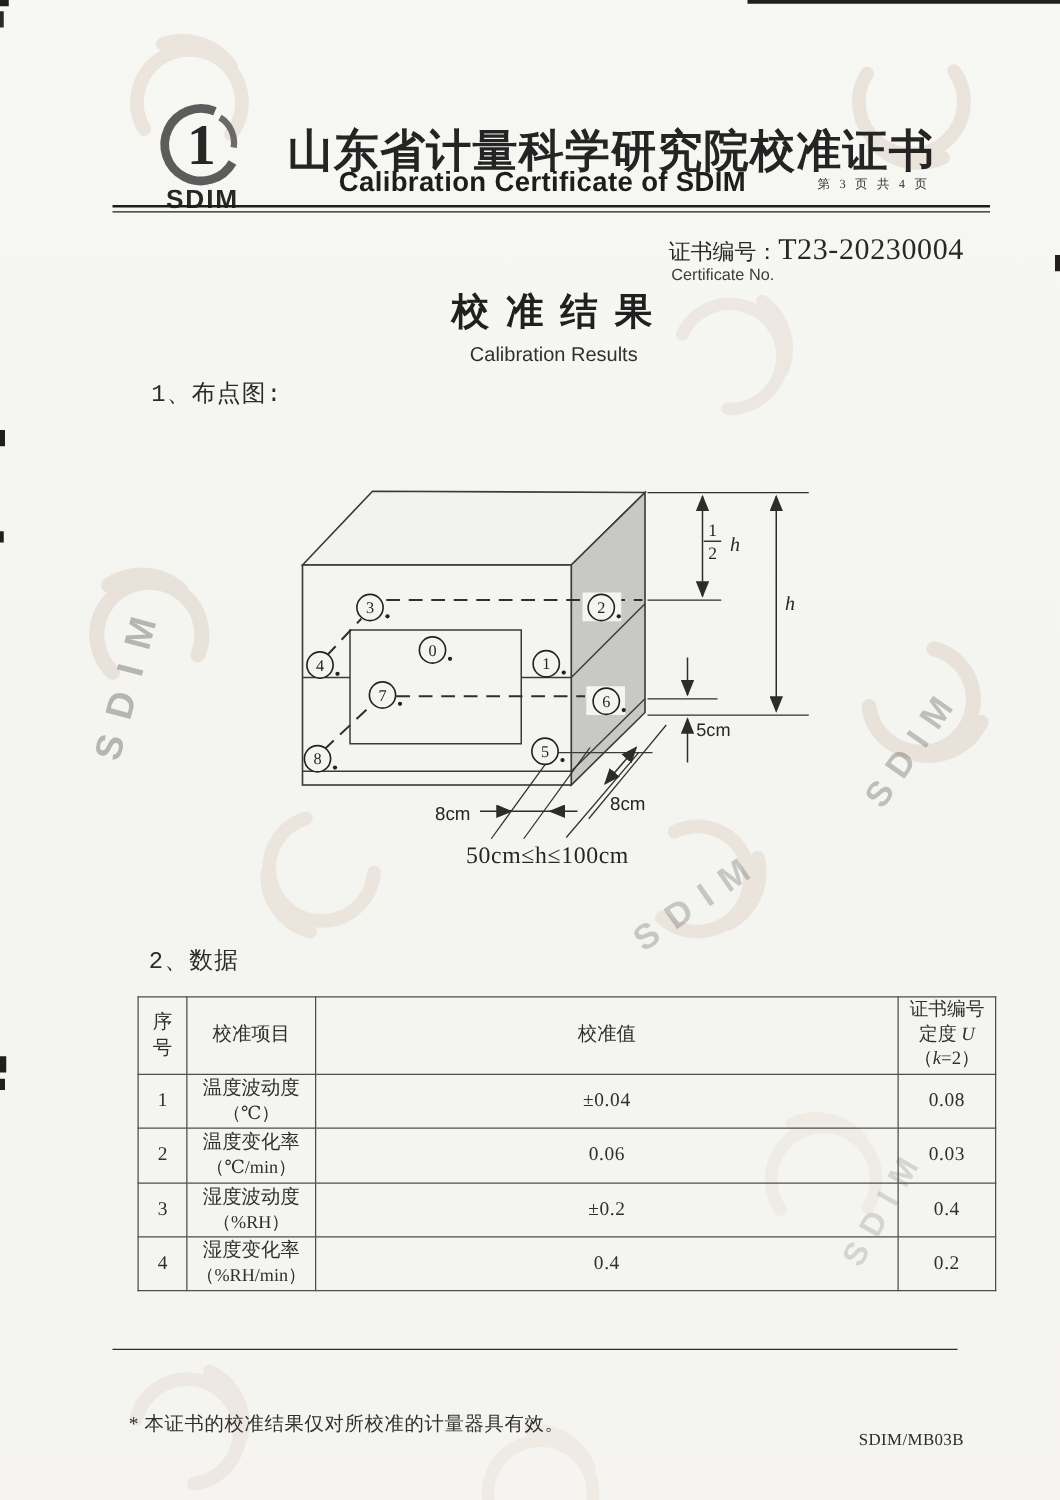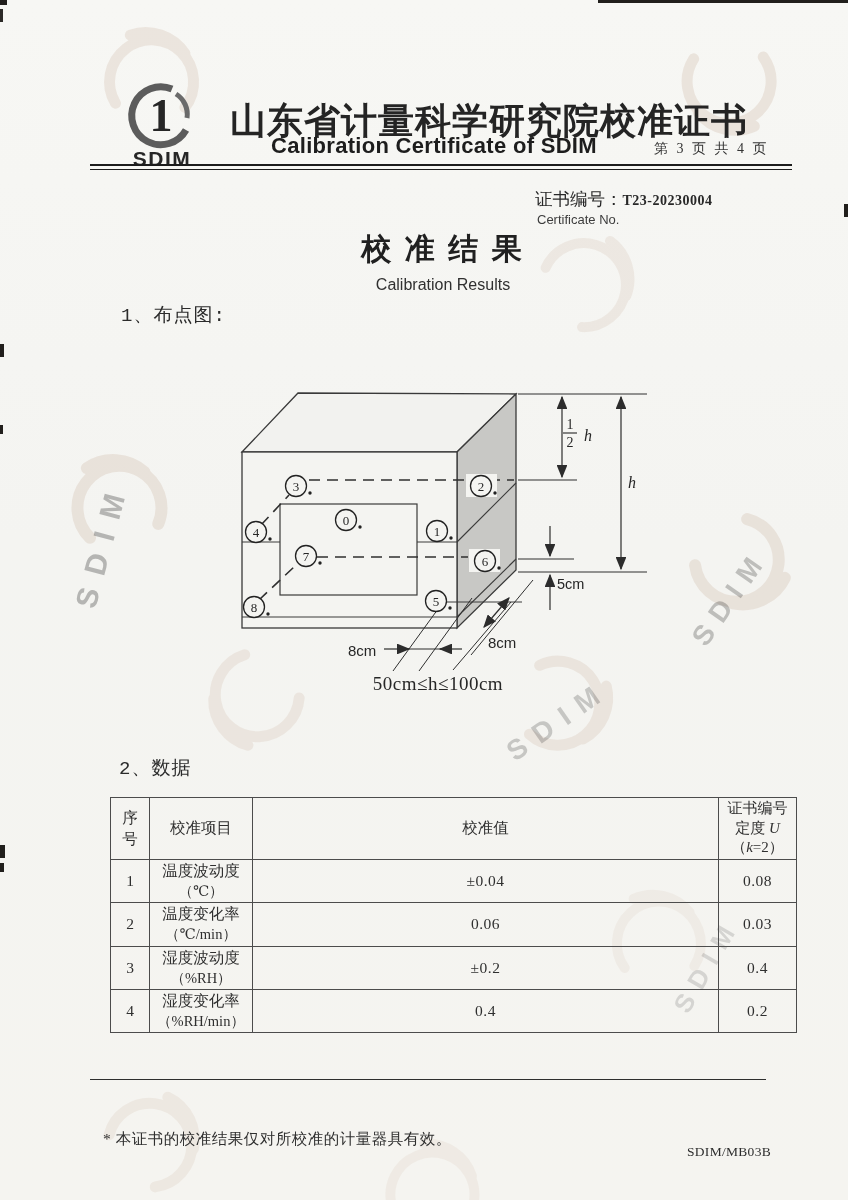--- a/index.html
+++ b/index.html
@@ -4,24 +4,24 @@
 <style>
   html,body{margin:0;padding:0;background:#d9d9d6;}
   .page{position:relative;width:848px;height:1200px;margin:0 auto;overflow:hidden;
         background:linear-gradient(180deg,#f7f7f4 0%,#f4f4f1 45%,#f5f4f0 100%);
         font-family:"Liberation Serif","DejaVu Serif",serif;color:#2e2e2e;}
   .abs{position:absolute;}
   .sans{font-family:Liberation Sans, sans-serif;}
   .mark{position:absolute;background:#211f1c;}
   .title-cn{left:230px;top:97px;font-size:36px;font-weight:700;letter-spacing:1px;color:#242424;white-space:nowrap;}
   .title-en{left:271px;top:133px;font-size:22px;font-weight:700;color:#1d1d1d;letter-spacing:.3px;}
-  .page-info{left:654px;top:140px;font-size:14px;letter-spacing:2.5px;color:#343434;white-space:nowrap;}
+  .page-info{left:654px;top:140px;font-size:10px;letter-spacing:2.5px;color:#343434;white-space:nowrap;}
   .rule-double{left:90px;top:164px;width:702px;height:3px;border-top:2.5px solid #1c1c1c;border-bottom:1.5px solid #1c1c1c;}
   .cert-line{left:535px;top:187px;font-size:17.5px;color:#282828;white-space:nowrap;}
-  .cert-line b{font-weight:700;font-size:14px;letter-spacing:.5px;text-align:center;}
+  .cert-line b{font-weight:400;font-size:24px;letter-spacing:.5px;text-align:center;}
   .cert-en{left:537px;top:212px;font-size:13px;color:#3c3c3c;}
   .results-cn{left:38px;top:229px;width:810px;text-align:center;font-size:30px;font-weight:700;letter-spacing:3px;color:#202020;}
   .results-en{left:38px;top:276px;width:810px;text-align:center;font-size:16px;color:#303030;}
   .sec-heading{font-size:19px;color:#2b2b2b;letter-spacing:1px;font-family:Liberation Mono, monospace;}
   .data-table{position:absolute;left:110px;top:797px;width:686px;border-collapse:collapse;table-layout:fixed;}
   .data-table th,.data-table td{border:1.2px solid #4c4c4c;text-align:center;vertical-align:middle;
       padding:1px 2px;font-weight:400;color:#2f2f2f;font-size:15.5px;line-height:1.3;}
   .data-table thead tr{height:62px;}
   .data-table tbody tr{height:42px;}
   .val{font-size:16px;letter-spacing:.5px;}

